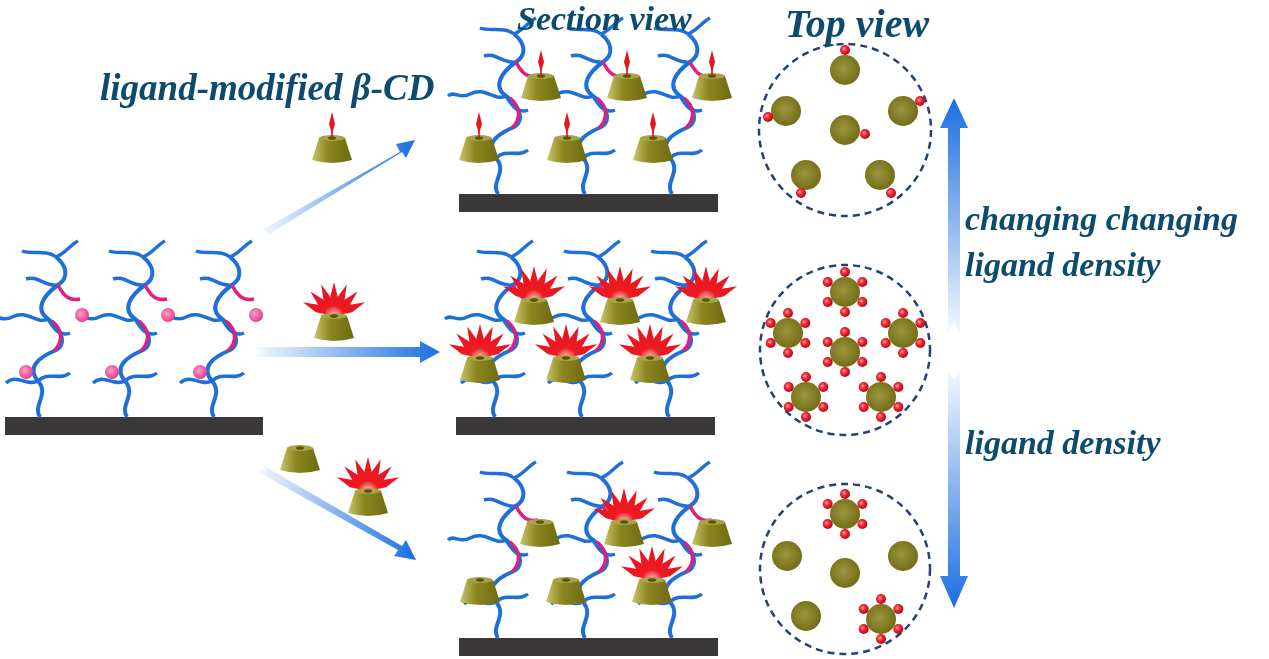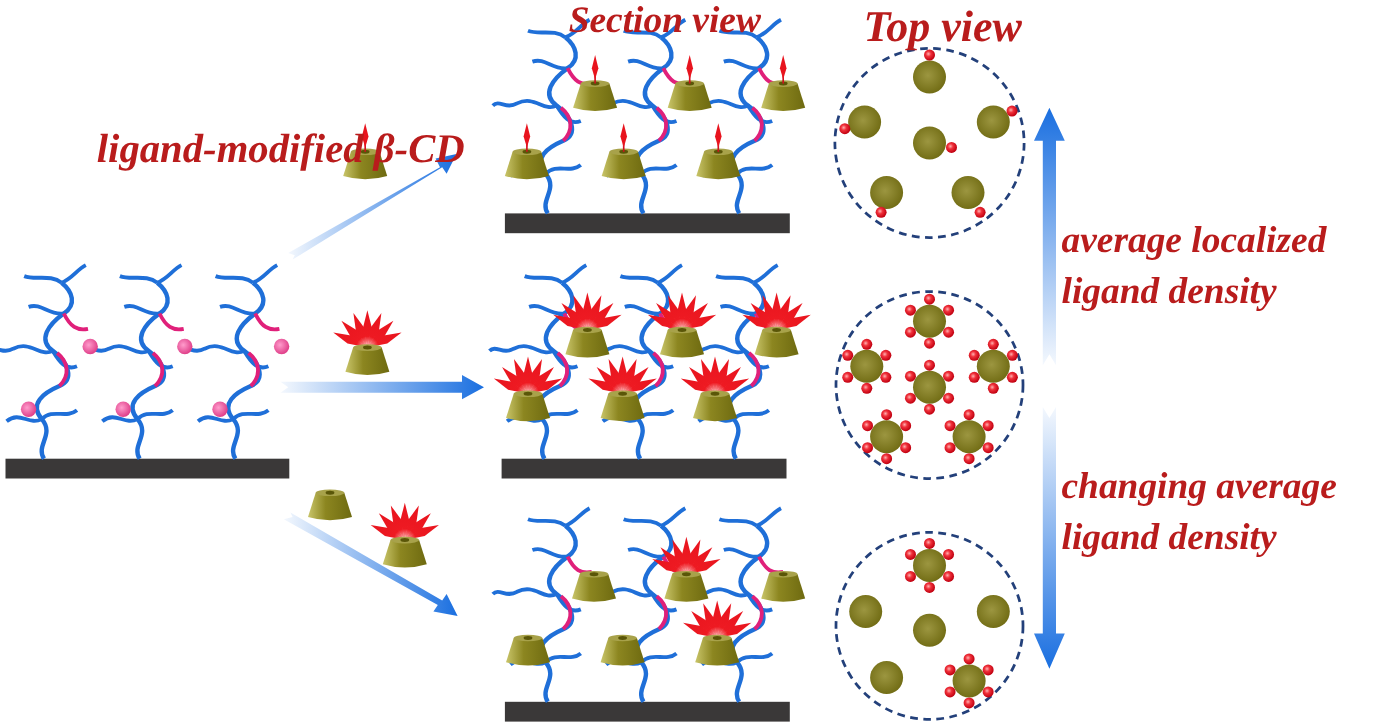--- a/index.html
+++ b/index.html
@@ -1,19 +1,19 @@
 <!DOCTYPE html>
 <html><head>
 <meta charset="utf-8">
 <style>
   html, body { margin:0; padding:0; background:#ffffff; }
   body { width:1269px; height:659px; position:relative; overflow:hidden; font-family:"Liberation Serif", serif; }
   svg#diagram { position:absolute; left:0; top:0; }
-  .lbl { position:absolute; font-family:"Liberation Serif", "DejaVu Serif", serif; font-style:italic; font-weight:bold; color:#b91c1c; white-space:nowrap; }
-  #title-ligand { left:88px; top:66px; font-size:37px;margin-top:48px; }
+  .lbl { position:absolute; font-family:"Liberation Serif", "DejaVu Serif", serif; font-style:italic; font-weight:bold; color:#0c4a6e; white-space:nowrap; }
+  #title-ligand { left:100px; top:66px; font-size:37px; }
   #title-section { left:517px; top:0px; font-size:34px; }
   #title-top { left:785px; top:0px; font-size:40px; }
   #side-1 { left:965px; top:196px; font-size:34px; line-height:46px; }
   #side-2 { left:965px; top:420px; font-size:34px; line-height:46px; }
 </style>
 </head>
 <body>
 
 <svg id="diagram" width="1269" height="659" viewBox="0 0 1269 659">
   <defs>
@@ -309,19 +309,18 @@
   <g>
     <path d="M948,332 L948,128 L940,128 L954,98 L968,128 L960,128 L960,332 L954,322 Z" fill="url(#arrowGradUp)"></path>
     <path d="M948,370 L948,576 L940,576 L954,608 L968,576 L960,576 L960,370 L954,380 Z" fill="url(#arrowGradDown)"></path>
   </g>
 </svg>
 
 <div class="lbl" id="title-ligand">ligand-modified β-CD</div>
 <div class="lbl" id="title-section">Section view</div>
 <div class="lbl" id="title-top">Top view</div>
 <div class="lbl" id="side-1">
-  <div>average localized</div>
+  <div>changing changing</div>
   <div>ligand density</div>
 </div>
 <div class="lbl" id="side-2">
-  <div>changing average</div>
   <div>ligand density</div>
 </div>
 
 </body></html>

